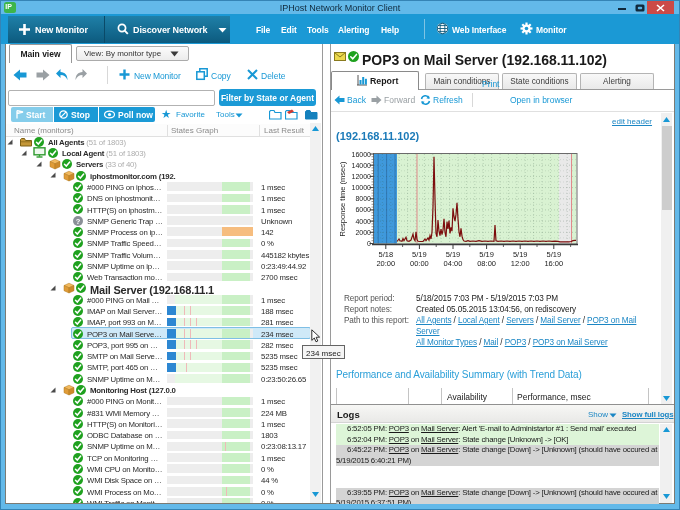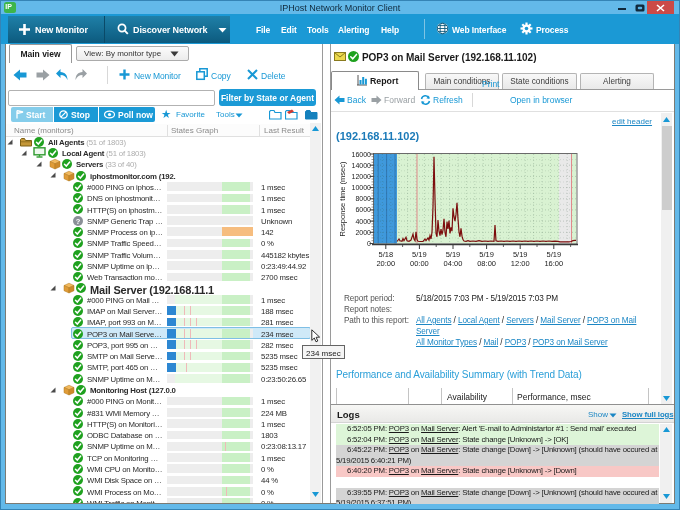--- a/index.html
+++ b/index.html
@@ -51,21 +51,21 @@
 <svg style="position:absolute;left:520px;top:22px;" width="13" height="13">
       <circle cx="6.5" cy="6.5" r="4" fill="#fff"></circle>
       <g stroke="#fff" stroke-width="2.2">
         <line x1="6.5" y1="0.5" x2="6.5" y2="12.5"></line>
         <line x1="0.5" y1="6.5" x2="12.5" y2="6.5"></line>
         <line x1="2.3" y1="2.3" x2="10.7" y2="10.7"></line>
         <line x1="10.7" y1="2.3" x2="2.3" y2="10.7"></line>
       </g>
       <circle cx="6.5" cy="6.5" r="1.8" fill="#1b99d5"></circle>
     </svg>
-<div class="t" style="left:536px;top:24.5px;font-size:8.5px;font-weight:bold;color:#fff;letter-spacing:-0.1px">Process</div>
+<div class="t" style="left:536px;top:24.5px;font-size:8.5px;font-weight:bold;color:#fff;letter-spacing:-0.1px">Monitor</div>
 <div class="a" style="left:5px;top:44px;width:670px;height:460px;background:#fff;border-left:1px solid #7b7b74;border-right:1px solid #7b7b74;border-bottom:1px solid #7b7b74"></div>
 <div class="a" style="left:9px;top:44px;width:63px;height:19px;background:#fff;border:1px solid #989898;border-bottom:none;border-radius:2px 2px 0 0"></div>
 <div class="t" style="left:9px;top:49px;width:63px;text-align:center;font-size:8.5px;font-weight:bold;color:#1a1a1a">Main view</div>
 <div class="a" style="left:76px;top:46px;width:113px;height:15px;background:linear-gradient(#fbfbfb,#ececec);border:1px solid #ababab;border-radius:2px"></div>
 <div class="t" style="left:84px;top:49px;font-size:8px;color:#333">View: By monitor type</div>
 <svg style="position:absolute;left:170px;top:51px;" width="9" height="6">
       <polygon points="0.5,0.5 8.5,0.5 4.5,5.5" fill="#3a3a3a"></polygon>
     </svg>
 <svg style="position:absolute;left:13px;top:69px;" width="14" height="12">
       <path d="M7 0.5 L7 3.5 L13.5 3.5 L13.5 8.5 L7 8.5 L7 11.5 L0.5 6 Z" fill="#1898d5"></path>
@@ -497,21 +497,21 @@
 <div class="a" style="left:322px;top:44px;width:1px;height:459px;background:#9a9a9a"></div>
 <div class="a" style="left:330px;top:44px;width:1px;height:459px;background:#9a9a9a"></div>
 <svg style="position:absolute;left:334px;top:52px;" width="12" height="9">
       <rect x="0.5" y="0.5" width="11" height="8" fill="#ecd94d" stroke="#8a7a1e" stroke-width="1"></rect>
       <path d="M0.5 0.5 L6 5 L11.5 0.5" fill="none" stroke="#8a7a1e" stroke-width="1"></path>
     </svg>
 <svg style="position:absolute;left:348px;top:51px;" width="11.0" height="11.0">
       <circle cx="5.5" cy="5.5" r="5.5" fill="#1fa11f"></circle>
       <path d="M2.75 5.775 L4.7299999999999995 7.81 L8.47 3.41" stroke="#fff" stroke-width="1.5" fill="none" stroke-linecap="round"></path>
     </svg>
-<div class="t" style="left:362px;top:52px;font-size:10px;font-weight:bold;color:#1a1a1a;letter-spacing:-0.05px">POP3 on Mail Server (192.168.11.102)</div>
+<div class="t" style="left:362px;top:52px;font-size:14px;font-weight:bold;color:#1a1a1a;letter-spacing:-0.05px">POP3 on Mail Server (192.168.11.102)</div>
 <div class="a" style="left:332px;top:71px;width:342px;height:19px;background:#fff"></div>
 <div class="a" style="left:425px;top:73px;width:74px;height:17px;background:linear-gradient(#f8f8f8,#e9e9e9);border:1px solid #b4b4b4;border-bottom:1px solid #9a9a9a;border-radius:2px 2px 0 0"></div>
 <div class="t" style="left:425px;top:77px;width:74px;text-align:center;font-size:8.2px;color:#3c3c3c">Main conditions</div>
 <div class="a" style="left:502px;top:73px;width:75px;height:17px;background:linear-gradient(#f8f8f8,#e9e9e9);border:1px solid #b4b4b4;border-bottom:1px solid #9a9a9a;border-radius:2px 2px 0 0"></div>
 <div class="t" style="left:502px;top:77px;width:75px;text-align:center;font-size:8.2px;color:#3c3c3c">State conditions</div>
 <div class="a" style="left:580px;top:73px;width:74px;height:17px;background:linear-gradient(#f8f8f8,#e9e9e9);border:1px solid #b4b4b4;border-bottom:1px solid #9a9a9a;border-radius:2px 2px 0 0"></div>
 <div class="t" style="left:580px;top:77px;width:74px;text-align:center;font-size:8.2px;color:#3c3c3c">Alerting</div>
 <div class="a" style="left:332px;top:89px;width:342px;height:1px;background:#9a9a9a"></div>
 <div class="a" style="left:331px;top:71px;width:88px;height:19px;background:#fff;border:1px solid #8a8a8a;border-bottom:none;border-radius:2px 2px 0 0"></div>
 <svg style="position:absolute;left:357px;top:75px;" width="11" height="11">
@@ -627,20 +627,21 @@
       <line x1="371.5" y1="167.9" x2="374" y2="167.9" stroke="#555" stroke-width="0.6"></line>
       <line x1="371.5" y1="165.1" x2="374" y2="165.1" stroke="#555" stroke-width="0.6"></line>
       <line x1="371.5" y1="162.3" x2="374" y2="162.3" stroke="#555" stroke-width="0.6"></line>
       <line x1="371.5" y1="159.5" x2="374" y2="159.5" stroke="#555" stroke-width="0.6"></line>
       <line x1="371.5" y1="156.7" x2="374" y2="156.7" stroke="#555" stroke-width="0.6"></line>
       <text x="345" y="199" font-size="7.5" fill="#222" text-anchor="middle" font-family="Liberation Sans" transform="rotate(-90 345 199)">Response time (msec)</text>
     </svg>
 <div class="t" style="left:344px;top:294px;font-size:8.2px;color:#555;letter-spacing:-0.1px">Report period:</div>
 <div class="t" style="left:416px;top:294px;font-size:8.2px;color:#1a1a1a;letter-spacing:-0.1px">5/18/2015 7:03 PM - 5/19/2015 7:03 PM</div>
 <div class="t" style="left:344px;top:305px;font-size:8.2px;color:#555;letter-spacing:-0.1px">Report notes:</div>
+<div class="t" style="left:416px;top:305px;font-size:8.2px;color:#1a1a1a;letter-spacing:-0.1px">Created 05.05.2015 13:04:56, on rediscovery</div>
 <div class="t" style="left:344px;top:316px;font-size:8.2px;color:#555;letter-spacing:-0.1px">Path to this report:</div>
 <div class="t" style="left:416px;top:316px;font-size:8.2px;letter-spacing:-0.1px"><span style="color:#1b86c4;text-decoration:underline">All Agents</span><span style="color:#1a1a1a;text-decoration:none"> / </span><span style="color:#1b86c4;text-decoration:underline">Local Agent</span><span style="color:#1a1a1a;text-decoration:none"> / </span><span style="color:#1b86c4;text-decoration:underline">Servers</span><span style="color:#1a1a1a;text-decoration:none"> / </span><span style="color:#1b86c4;text-decoration:underline">Mail Server</span><span style="color:#1a1a1a;text-decoration:none"> / </span><span style="color:#1b86c4;text-decoration:underline">POP3 on Mail</span></div>
 <div class="t" style="left:416px;top:327px;font-size:8.2px;letter-spacing:-0.1px"><span style="color:#1b86c4;text-decoration:underline">Server</span></div>
 <div class="t" style="left:416px;top:338px;font-size:8.2px;letter-spacing:-0.1px"><span style="color:#1b86c4;text-decoration:underline">All Monitor Types</span><span style="color:#1a1a1a;text-decoration:none"> / </span><span style="color:#1b86c4;text-decoration:underline">Mail</span><span style="color:#1a1a1a;text-decoration:none"> / </span><span style="color:#1b86c4;text-decoration:underline">POP3</span><span style="color:#1a1a1a;text-decoration:none"> / </span><span style="color:#1b86c4;text-decoration:underline">POP3 on Mail Server</span></div>
 <div class="t" style="left:336px;top:369px;font-size:10px;color:#2b9fd8;letter-spacing:-0.1px">Performance and Availability Summary (with Trend Data)</div>
 <div class="a" style="left:336px;top:388px;width:1px;height:16px;background:#c4c4c4"></div>
 <div class="a" style="left:408px;top:388px;width:1px;height:16px;background:#c4c4c4"></div>
 <div class="a" style="left:441px;top:388px;width:1px;height:16px;background:#c4c4c4"></div>
 <div class="a" style="left:512px;top:388px;width:1px;height:16px;background:#c4c4c4"></div>
 <div class="a" style="left:648px;top:388px;width:1px;height:16px;background:#c4c4c4"></div>
@@ -658,21 +659,20 @@
 <div class="a" style="left:331px;top:405px;width:343px;height:18px;background:linear-gradient(#f7f7f5,#e9e9e7);border-bottom:1px solid #d4d4d4"></div>
 <div class="t" style="left:337px;top:408.5px;font-size:9.5px;font-weight:bold;color:#1a1a1a">Logs</div>
 <div class="t" style="left:588px;top:409.5px;font-size:8px;color:#1b86c4">Show</div>
 <svg style="position:absolute;left:608.5px;top:412.5px;" width="8" height="5">
       <polygon points="0.5,0.5 7.5,0.5 4,4.5" fill="#1b86c4"></polygon>
     </svg>
 <div class="t" style="left:622px;top:409.5px;font-size:7.8px;font-weight:bold;color:#1b86c4;text-decoration:underline;letter-spacing:-0.1px">Show full logs</div>
 <div class="a" style="left:336px;top:424px;width:323px;height:10.8px;background:#ddf5d8;font-size:7.8px;color:#1a1a1a;line-height:10.8px;text-indent:11px;letter-spacing:-0.2px;overflow:hidden">6:52:05 PM: <span style="text-decoration:underline">POP3</span> on <span style="text-decoration:underline">Mail Server</span>: Alert 'E-mail to Administartor #1 : Send mail' executed</div>
 <div class="a" style="left:336px;top:434.6px;width:323px;height:10.8px;background:#ddf5d8;font-size:7.8px;color:#1a1a1a;line-height:10.8px;text-indent:11px;letter-spacing:-0.2px;overflow:hidden">6:52:04 PM: <span style="text-decoration:underline">POP3</span> on <span style="text-decoration:underline">Mail Server</span>: State change [Unknown] -&gt; [OK]</div>
 <div class="a" style="left:336px;top:445.2px;width:323px;height:21.2px;background:#d4d4d4;font-size:7.8px;color:#1a1a1a;line-height:10.8px;text-indent:11px;letter-spacing:-0.2px;overflow:hidden">6:45:22 PM: <span style="text-decoration:underline">POP3</span> on <span style="text-decoration:underline">Mail Server</span>: State change [Down] -&gt; [Unknown] (should have occured at 5/19/2015 6:40:21 PM)</div>
-<div class="a" style="left:336px;top:466.4px;width:323px;height:10.8px;background:#f8c8c6;font-size:7.8px;color:#1a1a1a;line-height:10.8px;text-indent:11px;letter-spacing:-0.2px;overflow:hidden">6:40:20 PM: <span style="text-decoration:underline">POP3</span> on <span style="text-decoration:underline">Mail Server</span>: State change [Unknown] -&gt; [Down]</div>
 <div class="a" style="left:336px;top:487.6px;width:323px;height:16px;background:#d4d4d4;font-size:7.8px;color:#1a1a1a;line-height:10.8px;text-indent:11px;letter-spacing:-0.2px;overflow:hidden">6:39:55 PM: <span style="text-decoration:underline">POP3</span> on <span style="text-decoration:underline">Mail Server</span>: State change [Down] -&gt; [Unknown] (should have occured at 5/19/2015 6:37:51 PM)</div>
 <div class="a" style="left:660px;top:424px;width:12px;height:79px;background:#f0f0f0"></div>
 <svg style="position:absolute;left:662.5px;top:427px;" width="7" height="5">
       <polygon points="3.5,0 7,5 0,5" fill="#1898d5"></polygon>
     </svg>
 <svg style="position:absolute;left:662.5px;top:494px;" width="7" height="5">
       <polygon points="0,0 7,0 3.5,5" fill="#1898d5"></polygon>
     </svg>
 <div class="a" style="left:302px;top:345px;width:43px;height:14px;background:#f5f5f5;border:1px solid #646464;z-index:50"></div>
 <div class="t" style="left:306px;top:348.5px;font-size:8px;color:#1a1a1a;z-index:51">234 msec</div>

